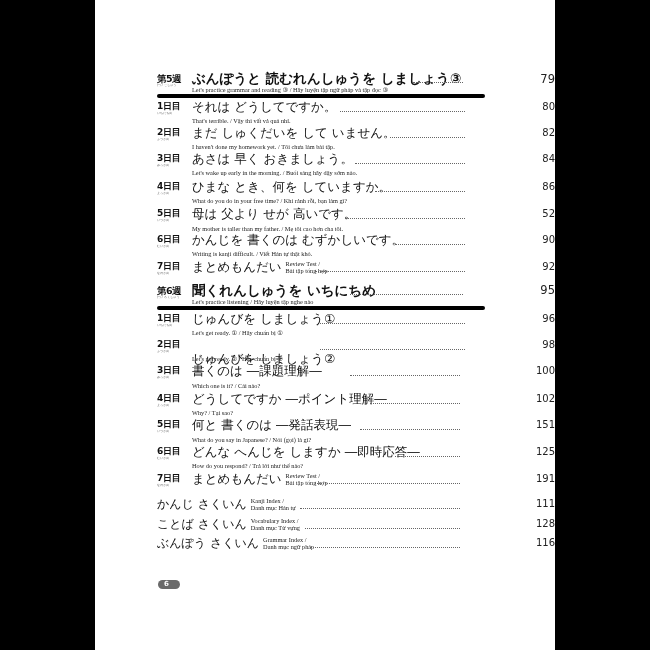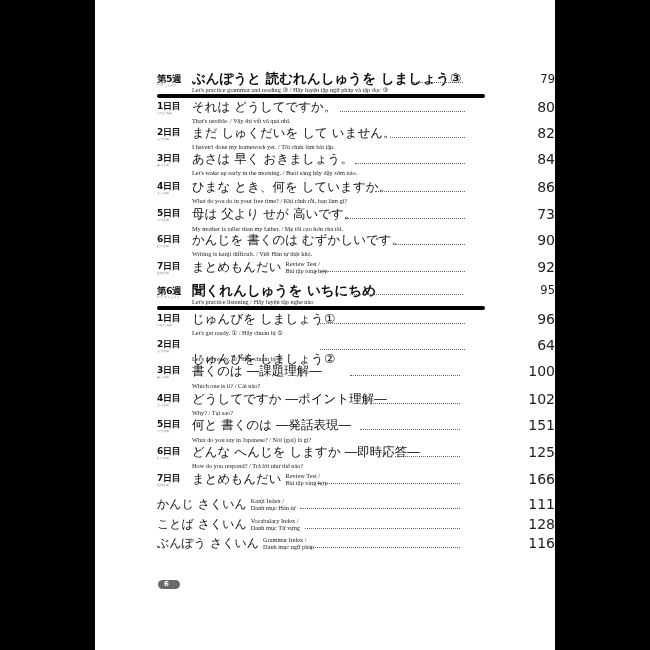--- a/index.html
+++ b/index.html
@@ -8,21 +8,21 @@
   .page { position:absolute; left:95px; top:0; width:460px; height:650px; background:#fff; }
   .day { position:absolute; left:157px; width:30px; font-weight:bold; font-size:9px; line-height:9px; letter-spacing:-0.3px; }
   .day .rb { display:block; font-size:3px; line-height:3px; color:#555; font-weight:normal; margin-top:1px; letter-spacing:0; }
   .wk { position:absolute; left:157px; font-weight:bold; font-size:9.5px; line-height:9px; letter-spacing:-0.5px; }
   .wk .rb { display:block; font-size:3px; line-height:3px; color:#555; font-weight:normal; margin-top:1px; letter-spacing:0;}
   .title { position:absolute; left:192px; font-size:12.5px; line-height:14px; white-space:nowrap; }
   .title.bold { font-weight:bold; font-size:13.5px; }
   .title .small { font-family:"Liberation Serif", serif; font-size:6.3px; line-height:6.5px; display:inline-block; vertical-align:middle; color:#222; }
   .sub { position:absolute; left:192px; font-family:"Liberation Serif", serif; font-size:6.3px; line-height:7px; color:#222; white-space:nowrap; }
   .leader { position:absolute; border-bottom:1px dotted #666; height:0; }
-  .pg { position:absolute; right:95px; width:40px; text-align:right; font-size:14px; line-height:12px; color:#222; }
+  .pg { position:absolute; right:95px; width:40px; text-align:right; font-size:10px; line-height:12px; color:#222; }
   .pg.w { font-size:11.5px; }
   .rule { position:absolute; left:157px; width:328px; height:4px; background:#000; border-radius:2px; }
   .idx { position:absolute; left:157px; font-size:12px; line-height:14px; white-space:nowrap; }
   .idx .small { font-family:"Liberation Serif", serif; font-size:6.3px; line-height:6.5px; display:inline-block; vertical-align:middle; margin-left:4px; color:#222; }
   .badge { position:absolute; left:158px; top:580px; width:22px; height:9px; background:#6a6a6a; border-radius:5px;
            color:#fff; font-size:7px; line-height:9px; text-indent:6px; font-weight:bold; }
 </style>
 </head>
 <body>
 
@@ -67,21 +67,21 @@
   <div class="title" style="top:180px">ひまな とき、何を していますか。</div>
   <div class="leader" style="left:375px; width:90px; top:191px"></div>
   <div class="pg" style="top:181px">86</div>
   <div class="sub" style="top:197px">What do you do in your free time? / Khi rảnh rỗi, bạn làm gì?</div>
 </div>
 
 <div>
   <div class="day" style="top:209px"><span>5日目</span><span class="rb">いつかめ</span></div>
   <div class="title" style="top:207px">母は 父より せが 高いです。</div>
   <div class="leader" style="left:345px; width:120px; top:218px"></div>
-  <div class="pg" style="top:208px">73</div>
+  <div class="pg" style="top:208px">52</div>
   <div class="sub" style="top:225px">My mother is taller than my father. / Mẹ tôi cao hơn cha tôi.</div>
 </div>
 
 <div>
   <div class="day" style="top:235px"><span>6日目</span><span class="rb">むいかめ</span></div>
   <div class="title" style="top:233px">かんじを 書くのは むずかしいです。</div>
   <div class="leader" style="left:395px; width:70px; top:244px"></div>
   <div class="pg" style="top:234px">90</div>
   <div class="sub" style="top:250px">Writing is kanji difficult. / Viết Hán tự thật khó.</div>
 </div>
@@ -111,21 +111,21 @@
   <div class="title" style="top:312px">じゅんびを しましょう①</div>
   <div class="leader" style="left:320px; width:145px; top:323px"></div>
   <div class="pg" style="top:313px">96</div>
   <div class="sub" style="top:329px">Let's get ready. ① / Hãy chuẩn bị ①</div>
 </div>
 
 <div>
   <div class="day" style="top:340px"><span>2日目</span><span class="rb">ふつかめ</span></div>
   <div class="title" style="top:352px">じゅんびを しましょう②</div>
   <div class="leader" style="left:320px; width:145px; top:349px"></div>
-  <div class="pg" style="top:339px">64</div>
+  <div class="pg" style="top:339px">98</div>
   <div class="sub" style="top:355px">Let's get ready. ② / Hãy chuẩn bị ②</div>
 </div>
 
 <div>
   <div class="day" style="top:366px"><span>3日目</span><span class="rb">みっかめ</span></div>
   <div class="title" style="top:364px">書くのは ―課題理解―</div>
   <div class="leader" style="left:350px; width:110px; top:375px"></div>
   <div class="pg" style="top:365px">100</div>
   <div class="sub" style="top:382px">Which one is it? / Cái nào?</div>
 </div>
@@ -154,21 +154,21 @@
   <div class="sub" style="top:462px">How do you respond? / Trả lời như thế nào?</div>
 </div>
 
 <div>
   <div class="day" style="top:474px"><span>7日目</span><span class="rb">なのかめ</span></div>
   <div class="title" style="top:472px">
     <span>まとめもんだい</span>
     <span class="small"><span>Review Test /</span><br><span>Bài tập tổng hợp</span></span>
   </div>
   <div class="leader" style="left:315px; width:145px; top:483px"></div>
-  <div class="pg" style="top:473px">166</div>
+  <div class="pg" style="top:473px">191</div>
 </div>
 
 <div>
   <div class="idx" style="top:497px">
     <span>かんじ さくいん</span><span class="small"><span>Kanji Index /</span><br><span>Danh mục Hán tự</span></span>
   </div>
   <div class="leader" style="left:300px; width:160px; top:508px"></div>
   <div class="pg" style="top:498px">111</div>
 </div>
 

